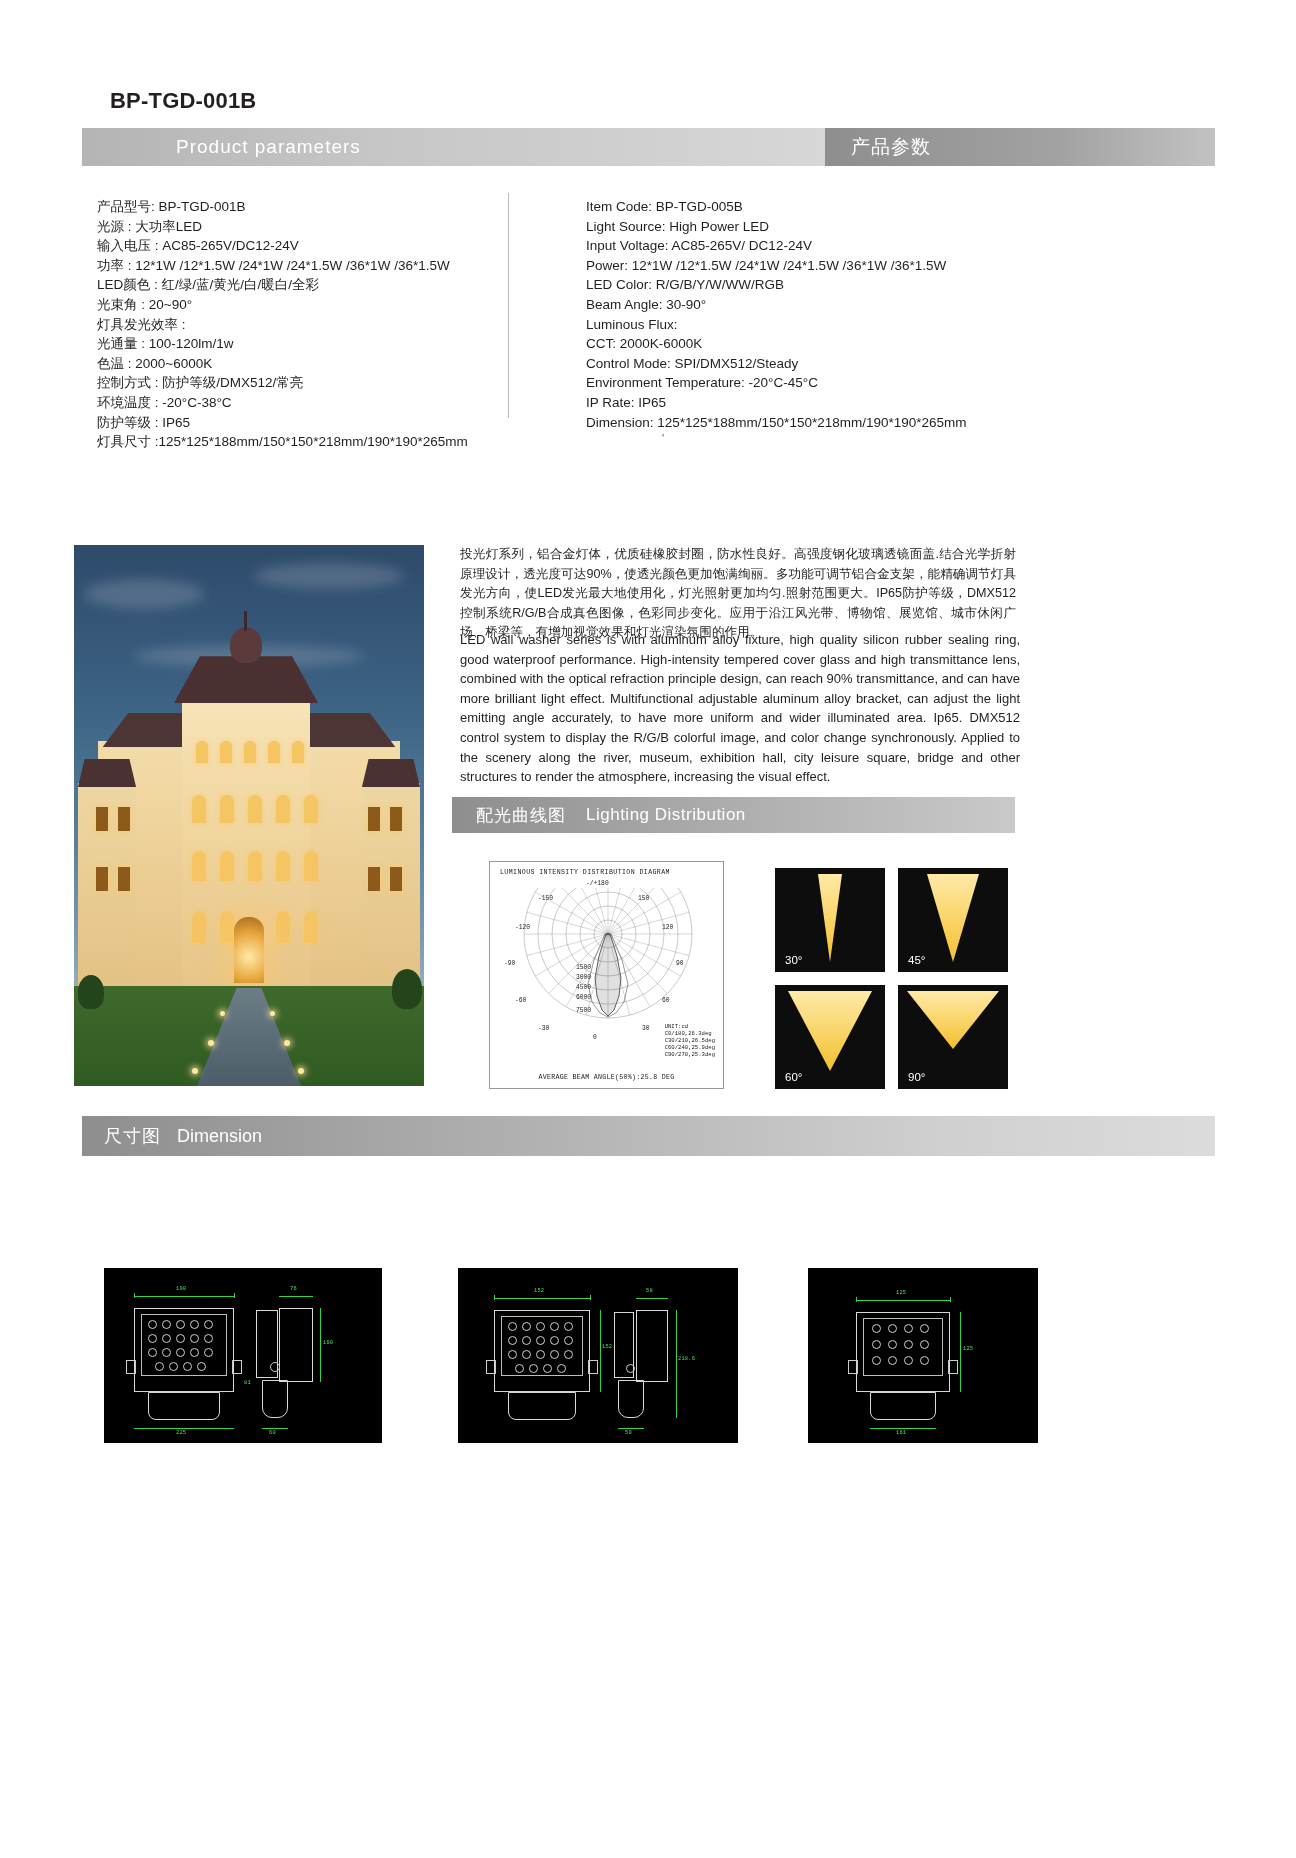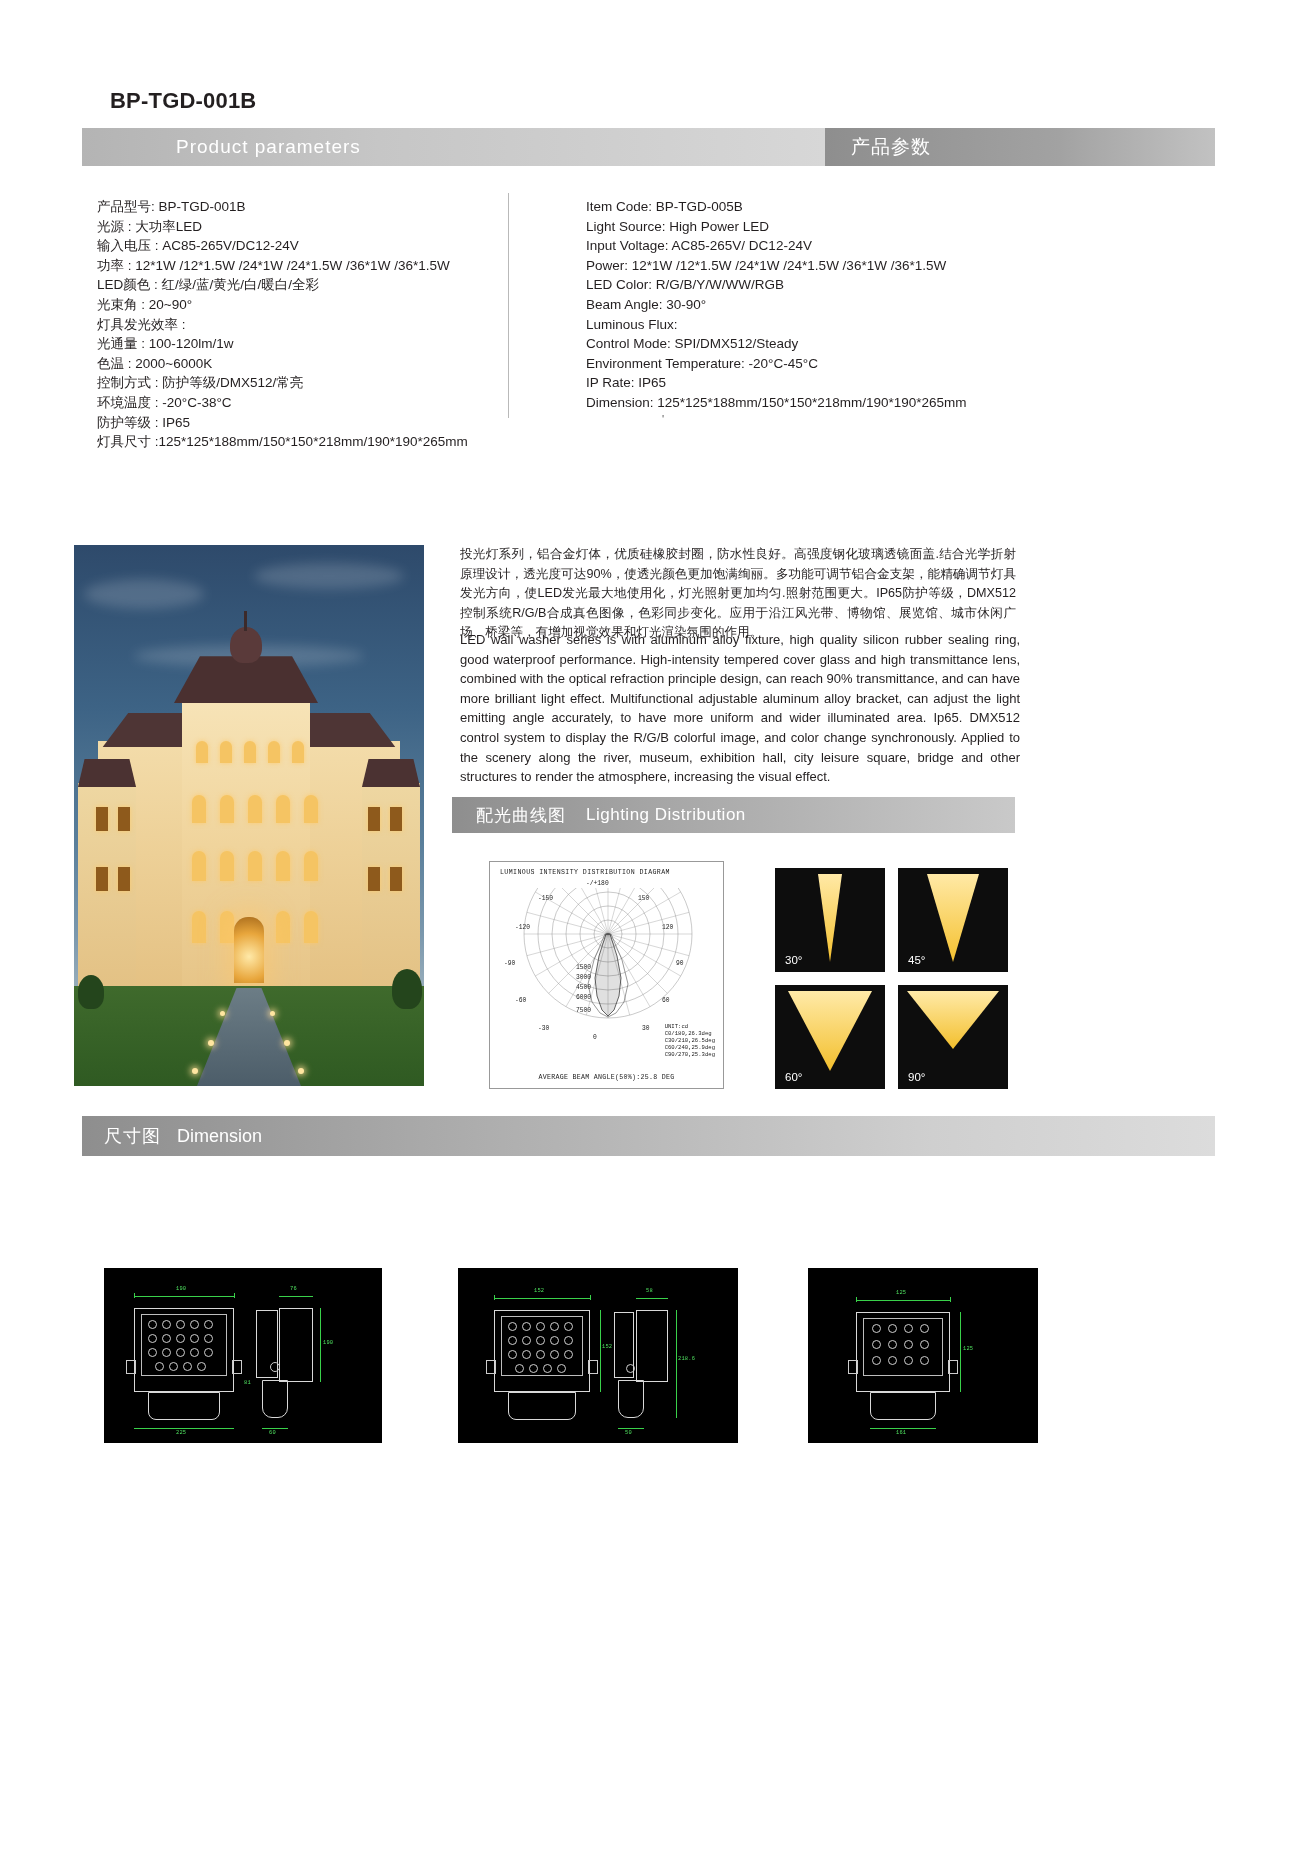--- a/index.html
+++ b/index.html
@@ -370,20 +370,21 @@
     <div class="param-line">灯具尺寸 :125*125*188mm/150*150*218mm/190*190*265mm</div>
   </div>
   <div class="param-col en">
     <div class="param-line">Item Code: BP-TGD-005B</div>
     <div class="param-line">Light Source: High Power LED</div>
     <div class="param-line">Input Voltage: AC85-265V/ DC12-24V</div>
     <div class="param-line">Power: 12*1W /12*1.5W /24*1W /24*1.5W /36*1W /36*1.5W</div>
     <div class="param-line">LED Color: R/G/B/Y/W/WW/RGB</div>
     <div class="param-line">Beam Angle: 30-90°</div>
     <div class="param-line">Luminous Flux:</div>
+    <div class="param-line">CCT: 2000K-6000K</div>
     <div class="param-line">Control Mode:  SPI/DMX512/Steady</div>
     <div class="param-line">Environment  Temperature: -20°C-45°C</div>
     <div class="param-line">IP Rate: IP65</div>
     <div class="param-line">Dimension: 125*125*188mm/150*150*218mm/190*190*265mm</div>
     <div class="param-tail-mark">'</div>
   </div>
 </div>
 
 <div class="photo">
   <div class="sky"></div>

